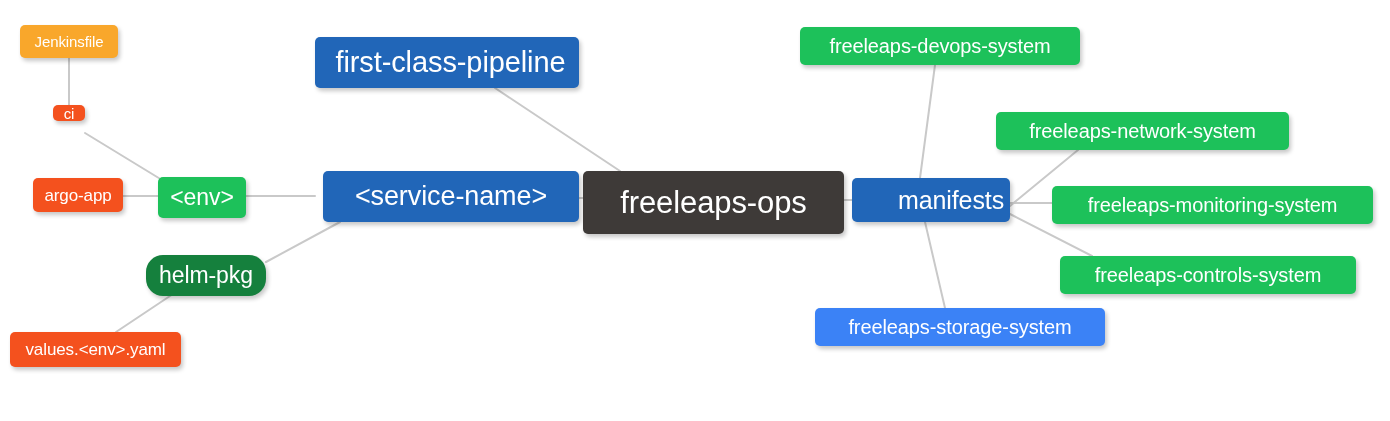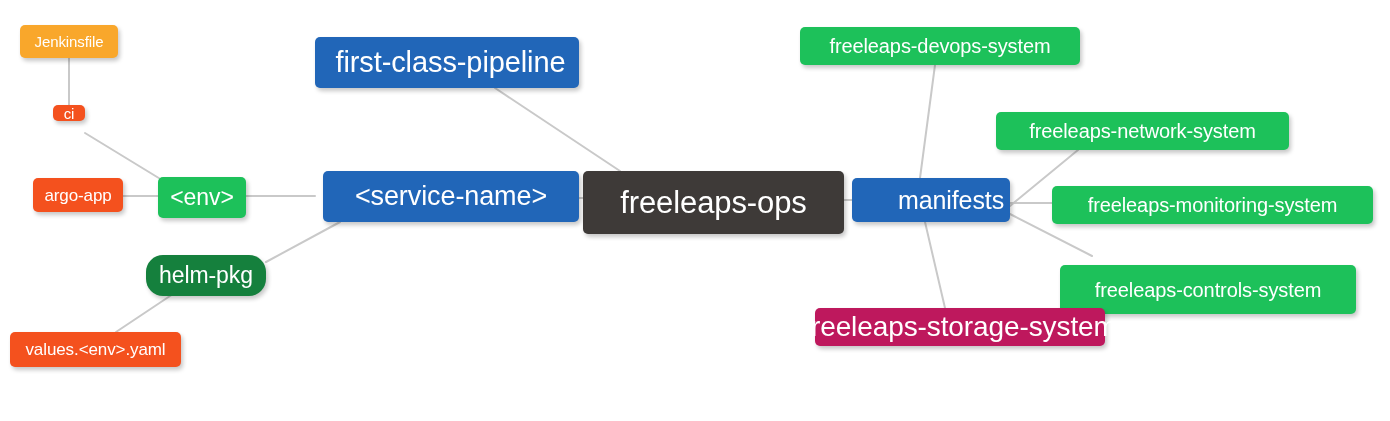--- a/index.html
+++ b/index.html
@@ -98,20 +98,20 @@
       </div>
       <div class="node" style="left: 800px; top: 27px; width: 280px; height: 38px; background: rgb(29, 193, 90); font-size: 20px;">
         <span class="node-label">freeleaps-devops-system</span>
       </div>
       <div class="node" style="left: 996px; top: 112px; width: 293px; height: 38px; background: rgb(29, 193, 90); font-size: 20px;">
         <span class="node-label">freeleaps-network-system</span>
       </div>
       <div class="node" style="left: 1052px; top: 186px; width: 321px; height: 38px; background: rgb(29, 193, 90); font-size: 20px;">
         <span class="node-label">freeleaps-monitoring-system</span>
       </div>
-      <div class="node" style="left: 1060px; top: 256px; width: 296px; height: 49px; background: rgb(29, 193, 90); font-size: 20px; margin-top: 9px;">
+      <div class="node" style="left: 1060px; top: 256px; width: 296px; height: 38px; background: rgb(29, 193, 90); font-size: 20px;">
         <span class="node-label">freeleaps-controls-system</span>
       </div>
-      <div class="node" style="left: 815px; top: 308px; width: 290px; height: 38px; background: #be185d; font-size: 28px;">
+      <div class="node" style="left: 815px; top: 308px; width: 290px; height: 38px; background: #3b82f6; font-size: 20px;">
         <span class="node-label">freeleaps-storage-system</span>
       </div>
     </div>
 </div>
 
 </body></html>

